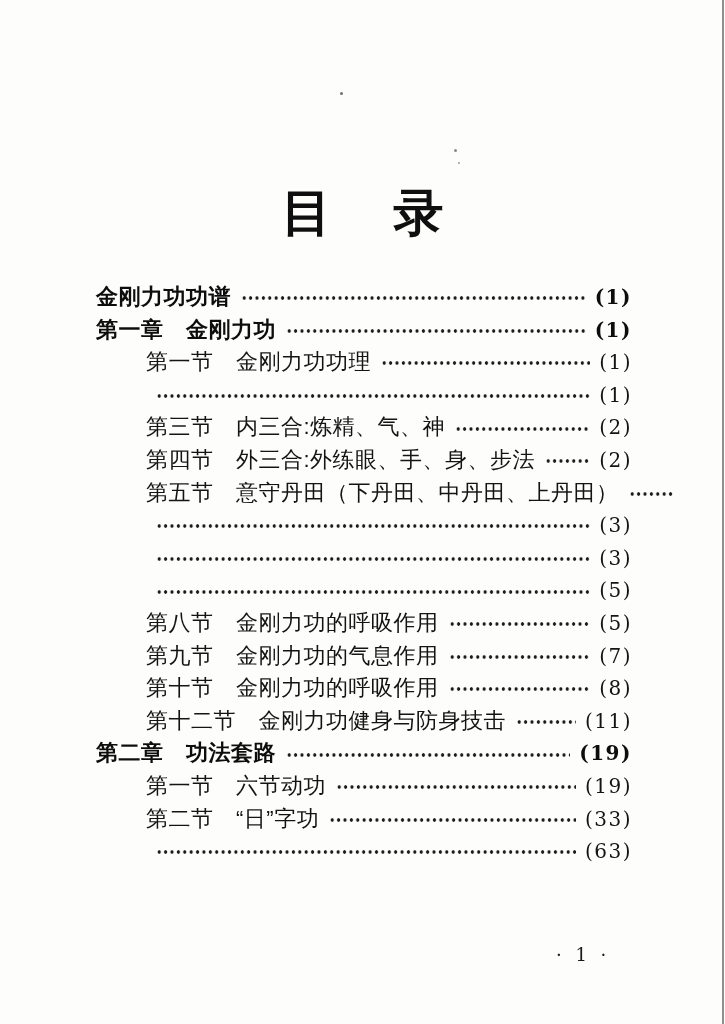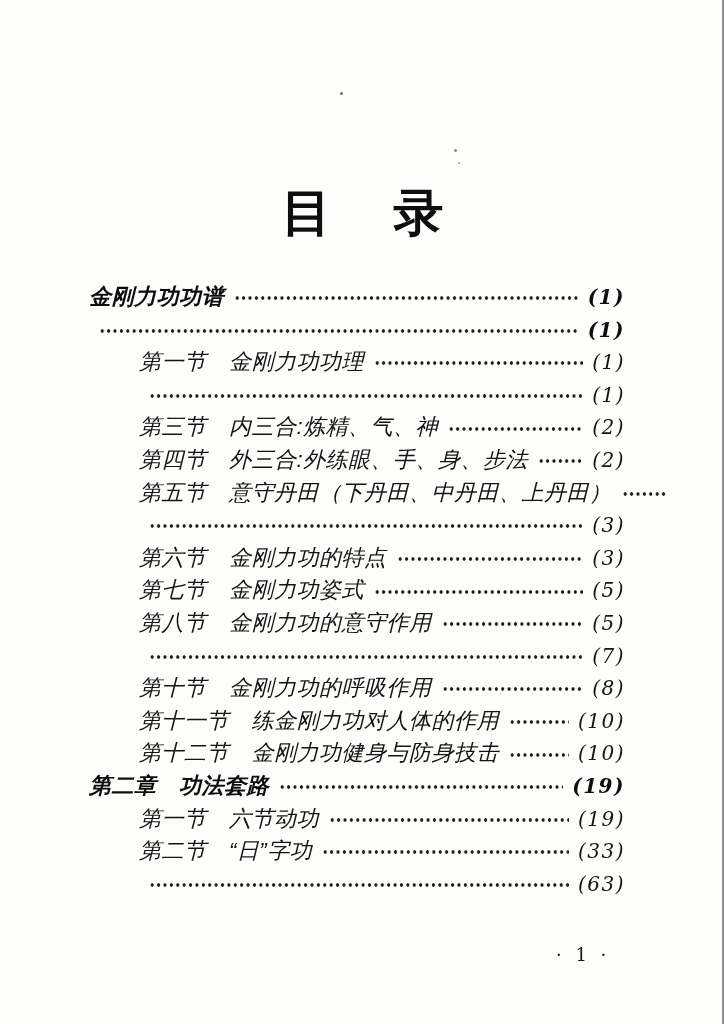--- a/index.html
+++ b/index.html
@@ -15,21 +15,21 @@
   .title{
     position:absolute;
     top:188px;left:0;width:100%;
     margin:0;
     display:flex;justify-content:center;gap:62px;
     font-size:50px;line-height:1;font-weight:700;
     color:#0f0f0f;
   }
   .toc{
     position:absolute;
-    left:89px;top:281px;width:536px;font-style:italic;
+    left:96px;top:281px;width:536px;
   }
   .row{
     display:flex;align-items:center;
     height:32.6px;
     font-size:22px;line-height:32.6px;
     white-space:nowrap;
   }
   .row.section{padding-left:50px;}
   .row.bold{font-weight:700;color:#0d0d0d;}
   .label{white-space:nowrap;letter-spacing:0.5px;}
@@ -79,20 +79,21 @@
       <span>录</span>
     </h1>
 
   <div class="toc" id="toc">
       <div class="row chapter bold">
         <span class="label">金刚力功功谱</span>
         <span class="leader"></span>
         <span class="pagenum">(1)</span>
       </div>
       <div class="row chapter bold">
+        <span class="label">第一章　金刚力功</span>
         <span class="leader"></span>
         <span class="pagenum">(1)</span>
       </div>
       <div class="row section">
         <span class="label">第一节　金刚力功功理</span>
         <span class="leader"></span>
         <span class="pagenum">(1)</span>
       </div>
       <div class="row section">
         <span class="leader"></span>
@@ -113,52 +114,46 @@
         <span class="leader short"></span>
         <span class="spacer"></span>
         <span class="pagenum"></span>
       </div>
       <div class="row section">
         <span class="label"></span>
         <span class="leader"></span>
         <span class="pagenum">(3)</span>
       </div>
       <div class="row section">
-        <span class="label">第六节　金刚力功的特点</span>
         <span class="leader"></span>
         <span class="pagenum">(3)</span>
       </div>
       <div class="row section">
-        <span class="label">第七节　金刚力功姿式</span>
         <span class="leader"></span>
         <span class="pagenum">(5)</span>
       </div>
       <div class="row section">
-        <span class="label">第八节　金刚力功的意守作用</span>
+        <span class="label">第八节　金刚力功的呼吸作用</span>
         <span class="leader"></span>
         <span class="pagenum">(5)</span>
       </div>
       <div class="row section">
+        <span class="label">第九节　金刚力功的气息作用</span>
         <span class="leader"></span>
         <span class="pagenum">(7)</span>
       </div>
       <div class="row section">
         <span class="label">第十节　金刚力功的呼吸作用</span>
         <span class="leader"></span>
         <span class="pagenum">(8)</span>
       </div>
       <div class="row section">
-        <span class="label">第十一节　练金刚力功对人体的作用</span>
-        <span class="leader"></span>
-        <span class="pagenum">(10)</span>
-      </div>
-      <div class="row section">
         <span class="label">第十二节　金刚力功健身与防身技击</span>
         <span class="leader"></span>
-        <span class="pagenum">(10)</span>
+        <span class="pagenum">(11)</span>
       </div>
       <div class="row chapter bold">
         <span class="label">第二章　功法套路</span>
         <span class="leader"></span>
         <span class="pagenum">(19)</span>
       </div>
       <div class="row section">
         <span class="label">第一节　六节动功</span>
         <span class="leader"></span>
         <span class="pagenum">(19)</span>

